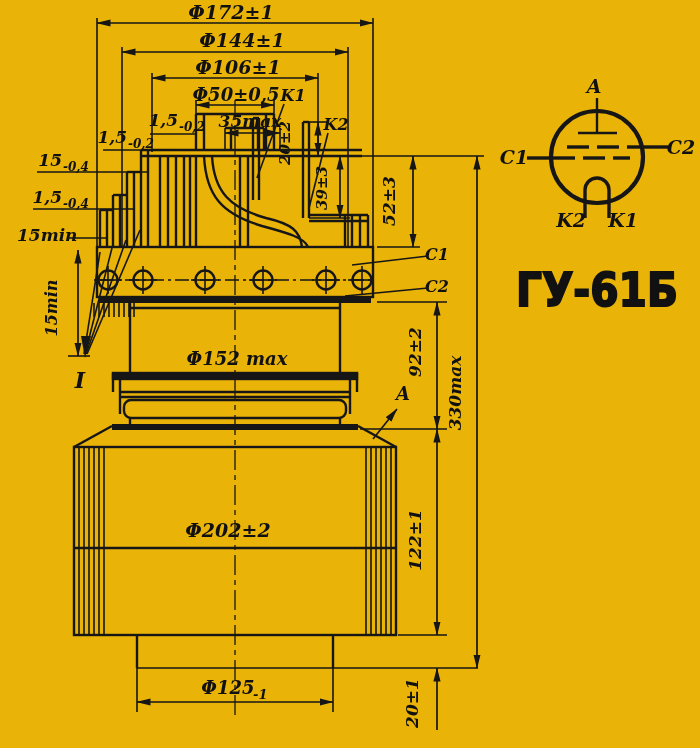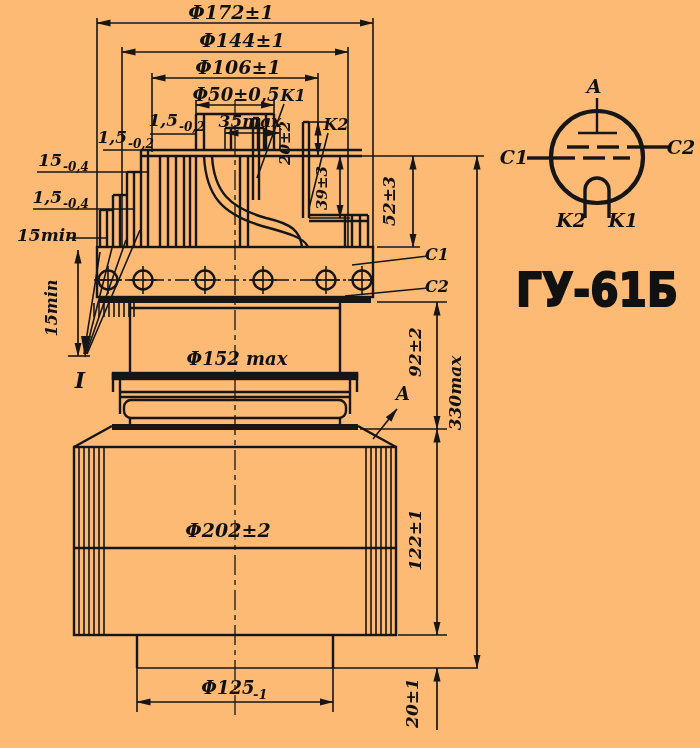--- a/index.html
+++ b/index.html
@@ -1,16 +1,16 @@
 <!DOCTYPE html>
 <html><head>
 <meta charset="utf-8">
 <style>
   html,body{margin:0;padding:0;background:#fff;}
-  #stage{width:700px;height:748px;position:relative;background:#fdba74;}
+  #stage{width:700px;height:748px;position:relative;background:#eab308;}
   svg{position:absolute;left:0;top:0;}
   .obj{stroke:#161616;stroke-width:2.4;fill:none;}
   .thin{stroke:#161616;stroke-width:1.6;fill:none;}
   .dim{stroke:#161616;stroke-width:1.7;fill:none;}
   .lbl{font-family:"DejaVu Serif",serif;font-style:italic;font-weight:700;fill:#111;}
   .ttl{font-family:"DejaVu Sans",sans-serif;font-weight:bold;fill:#111;}
 </style>
 </head>
 <body>
 

